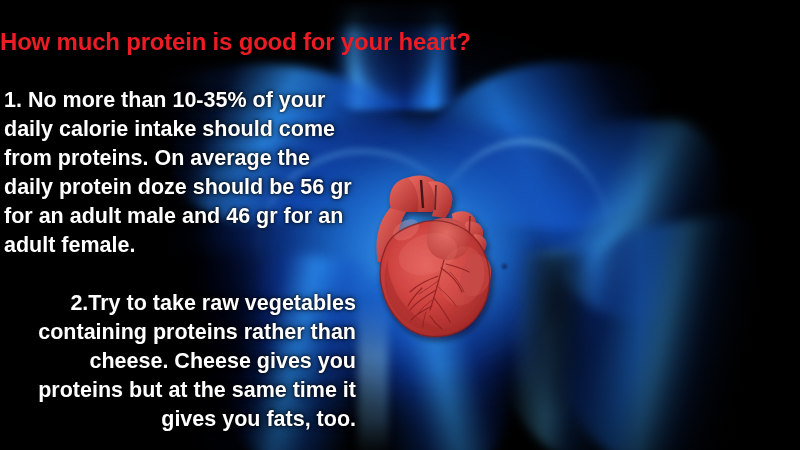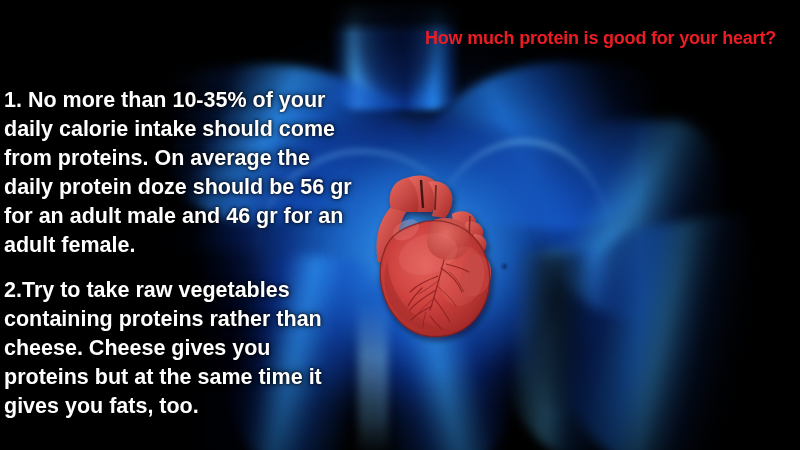--- a/index.html
+++ b/index.html
@@ -248,40 +248,40 @@
     background: radial-gradient(ellipse at 50% 50%,
         rgba(90,190,255,0.30) 0%, rgba(30,110,220,0.16) 46%, rgba(0,0,0,0) 74%);
     filter: blur(10px);
   }
   #heart-svg { position: absolute; left: 0; top: 0; }
 
   
   #headline {
     position: absolute;
     left: 0; top: 28px; width: 776px;
-    text-align: right;
+    text-align: left;
     color: #ec1c24;
-    font-size: 18px;
+    font-size: 24px;
     font-weight: bold;
     letter-spacing: -0.2px;
     white-space: nowrap;
   }
   #body-copy {
     position: absolute;
     left: 4px; top: 86px; width: 352px;
   }
   .para {
     color: #ffffff;
     font-size: 21.5px;
     font-weight: bold;
     line-height: 29px;
     margin: 0;
     text-shadow: 0 0 3px rgba(0,0,0,0.95), 0 0 7px rgba(0,0,0,0.8);
   }
-  #para-2 { margin-top: 16px; }
+  #para-2 { margin-top: 29px; text-align: right; }
 </style>
 </head>
 <body>
 
 <div id="slide">
 
   <div class="art" id="ambient-glow"></div>
   <div class="art" id="neck"></div>
   <div class="art" id="neck-shadow"></div>
   <div class="art" id="trap-left"></div>

